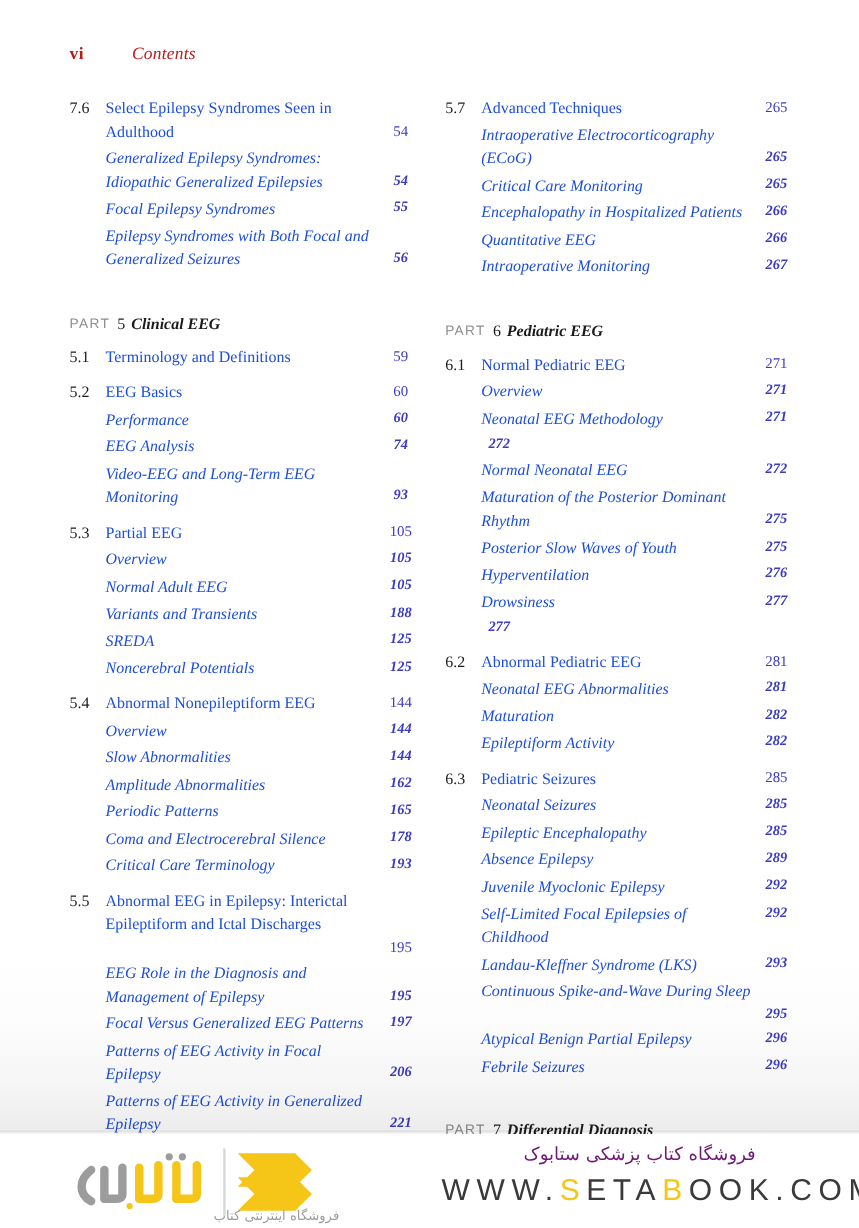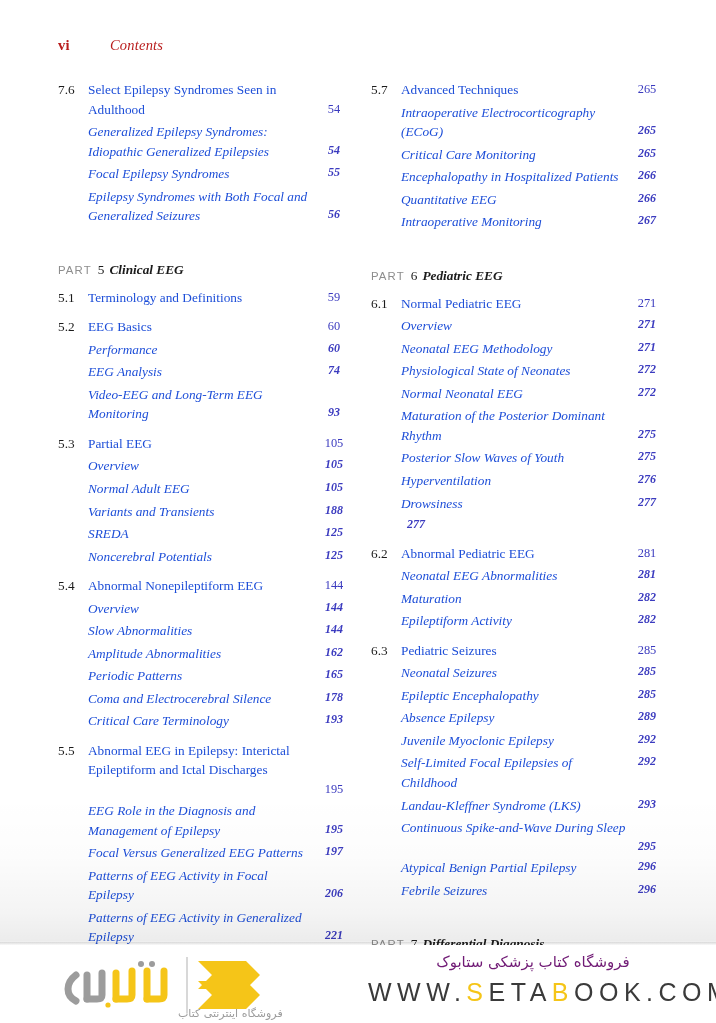--- a/index.html
+++ b/index.html
@@ -398,21 +398,20 @@
           <span class="title">Overview</span>
           <span class="pg">271</span>
         </div>
         <div class="row lvl2">
           <span class="num"></span>
           <span class="title">Neonatal EEG Methodology</span>
           <span class="pg">271</span>
         </div>
         <div class="row lvl2">
           <span class="num"></span>
-          <span class="title">Physiological State of Neonates</span>
           <span class="pg">272</span>
         </div>
         <div class="row lvl2">
           <span class="num"></span>
           <span class="title">Normal Neonatal EEG</span>
           <span class="pg">272</span>
         </div>
         <div class="row lvl2">
           <span class="num"></span>
           <span class="title">Maturation of the Posterior Dominant Rhythm</span>

